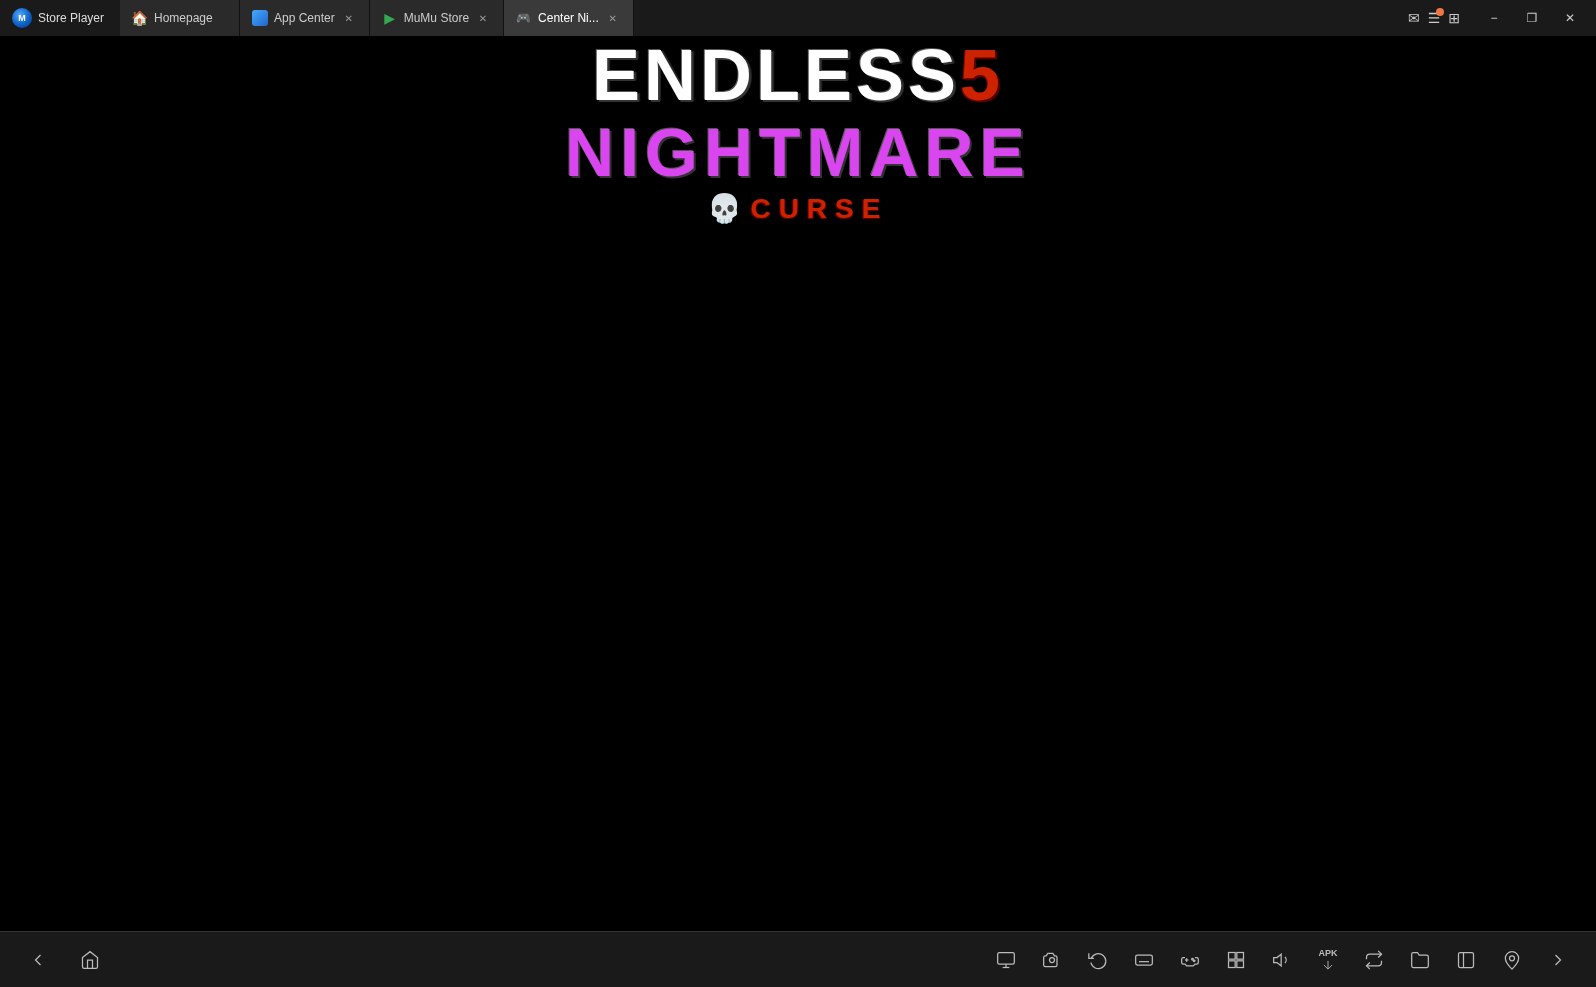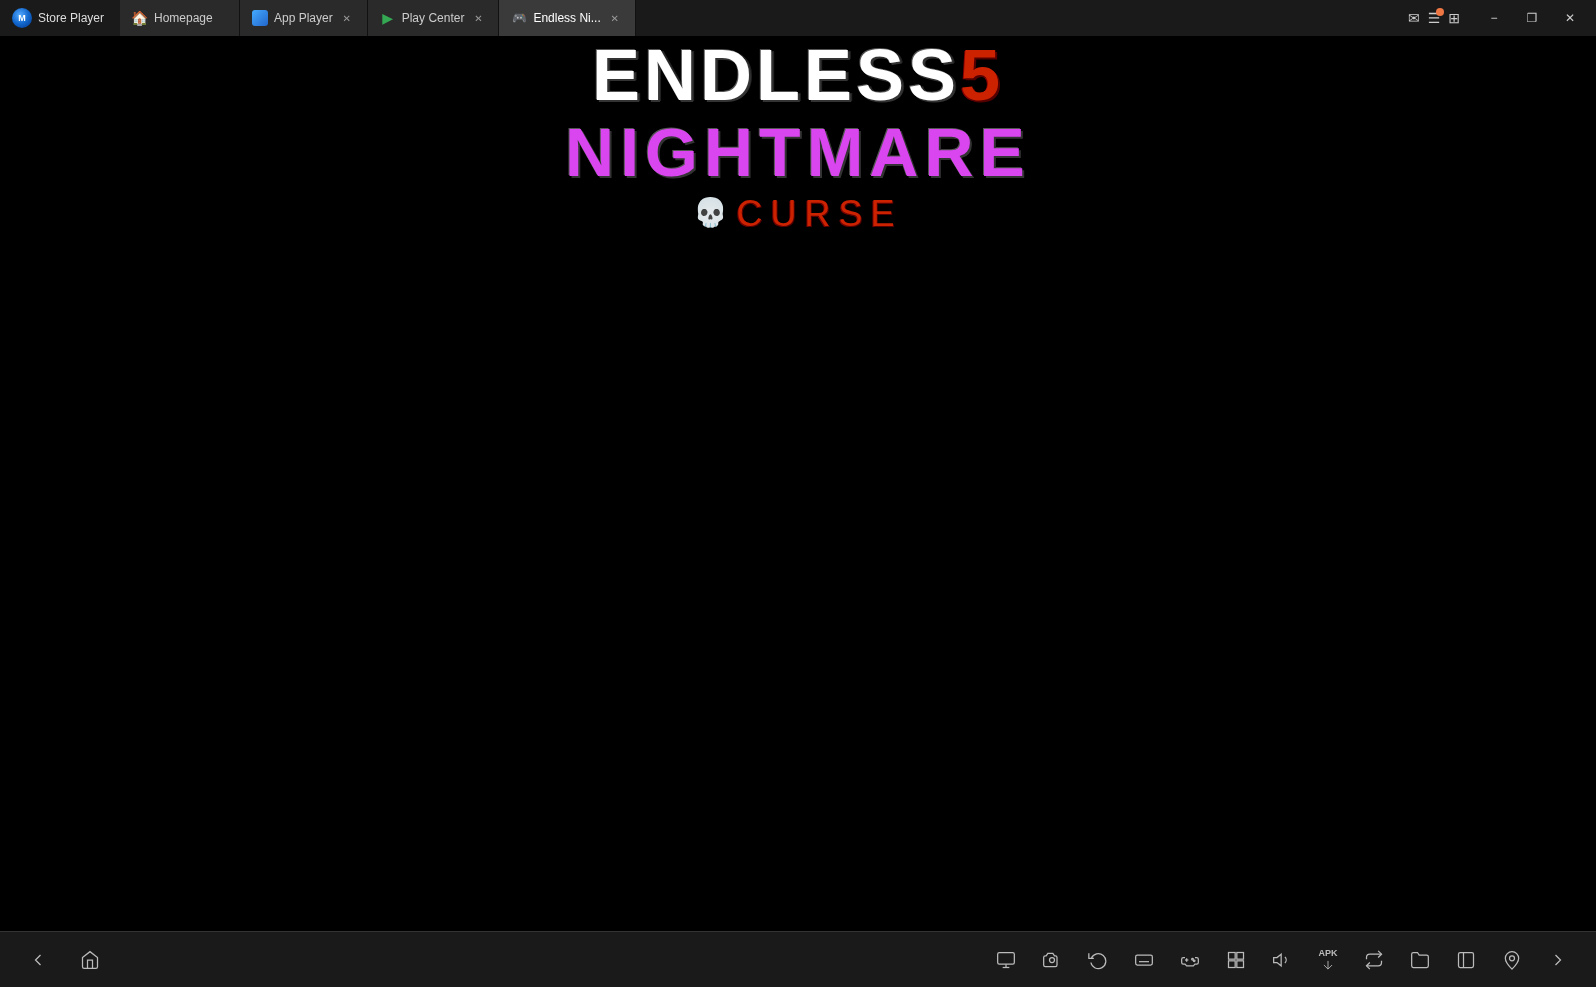--- a/index.html
+++ b/index.html
@@ -206,22 +206,22 @@
       margin-top: 4px;
     }
 
     .curse-icon {
       font-size: 28px;
       color: #cc2200;
     }
 
     .game-title-curse {
       font-family: 'Arial Black', Impact, sans-serif;
-      font-size: 36px;
-      font-weight: 400;
+      font-size: 28px;
+      font-weight: 700;
       color: #cc2200;
       letter-spacing: 8px;
       text-transform: uppercase;
       text-shadow:
         1px 1px 0 #550000,
         -1px 1px 0 #770000;
     }
 
     
     #bottom-toolbar {
@@ -298,33 +298,33 @@
 
     <div class="tab">
       <span class="tab-icon homepage-icon">🏠</span>
       <span>Homepage</span>
     </div>
 
     <div class="tab">
       <span class="tab-icon">
         <div class="appcenter-icon" style="width:16px;height:16px;background:linear-gradient(135deg,#4af,#26c);border-radius:3px;"></div>
       </span>
-      <span>App Player</span>
+      <span>App Center</span>
       <span class="tab-close">✕</span>
     </div>
 
     <div class="tab">
       <span class="tab-icon playstore-icon">▶</span>
-      <span>Play Center</span>
+      <span>MuMu Store</span>
       <span class="tab-close">✕</span>
     </div>
 
     <div class="tab active">
       <span class="tab-icon" style="font-size:12px;">🎮</span>
-      <span>Endless Ni...</span>
+      <span>Center Ni...</span>
       <span class="tab-close">✕</span>
     </div>
 
   </div>
 
   <div class="sys-tray">
     <span class="tray-icon" style="font-size:14px;">✉</span>
     <span class="tray-icon" style="font-size:14px;position:relative;">
       ☰
       <span class="tray-badge"></span>

